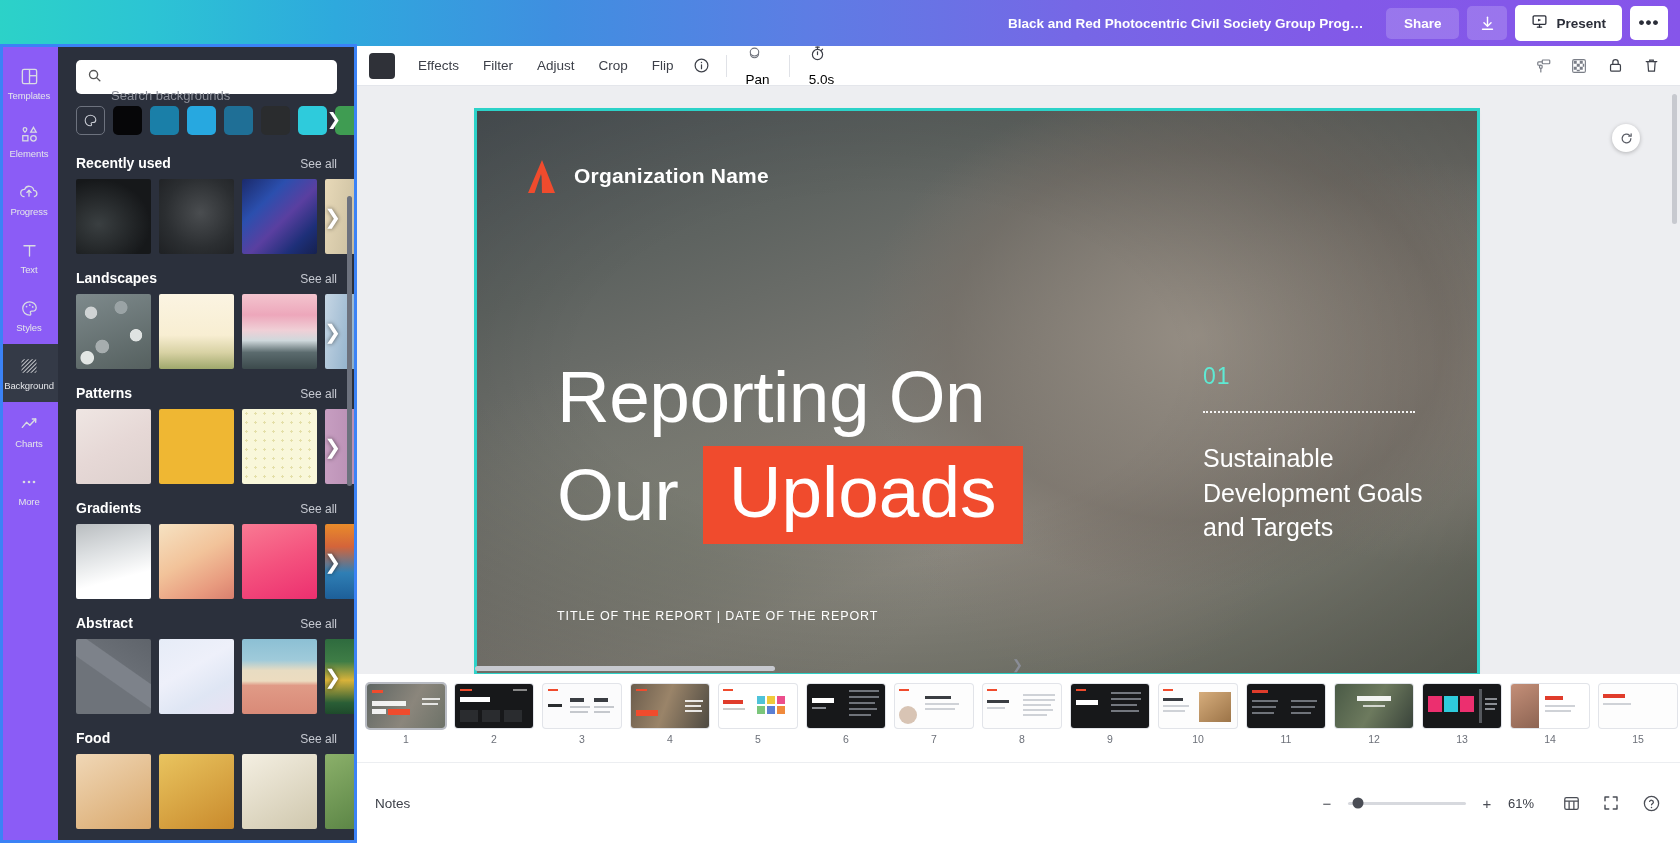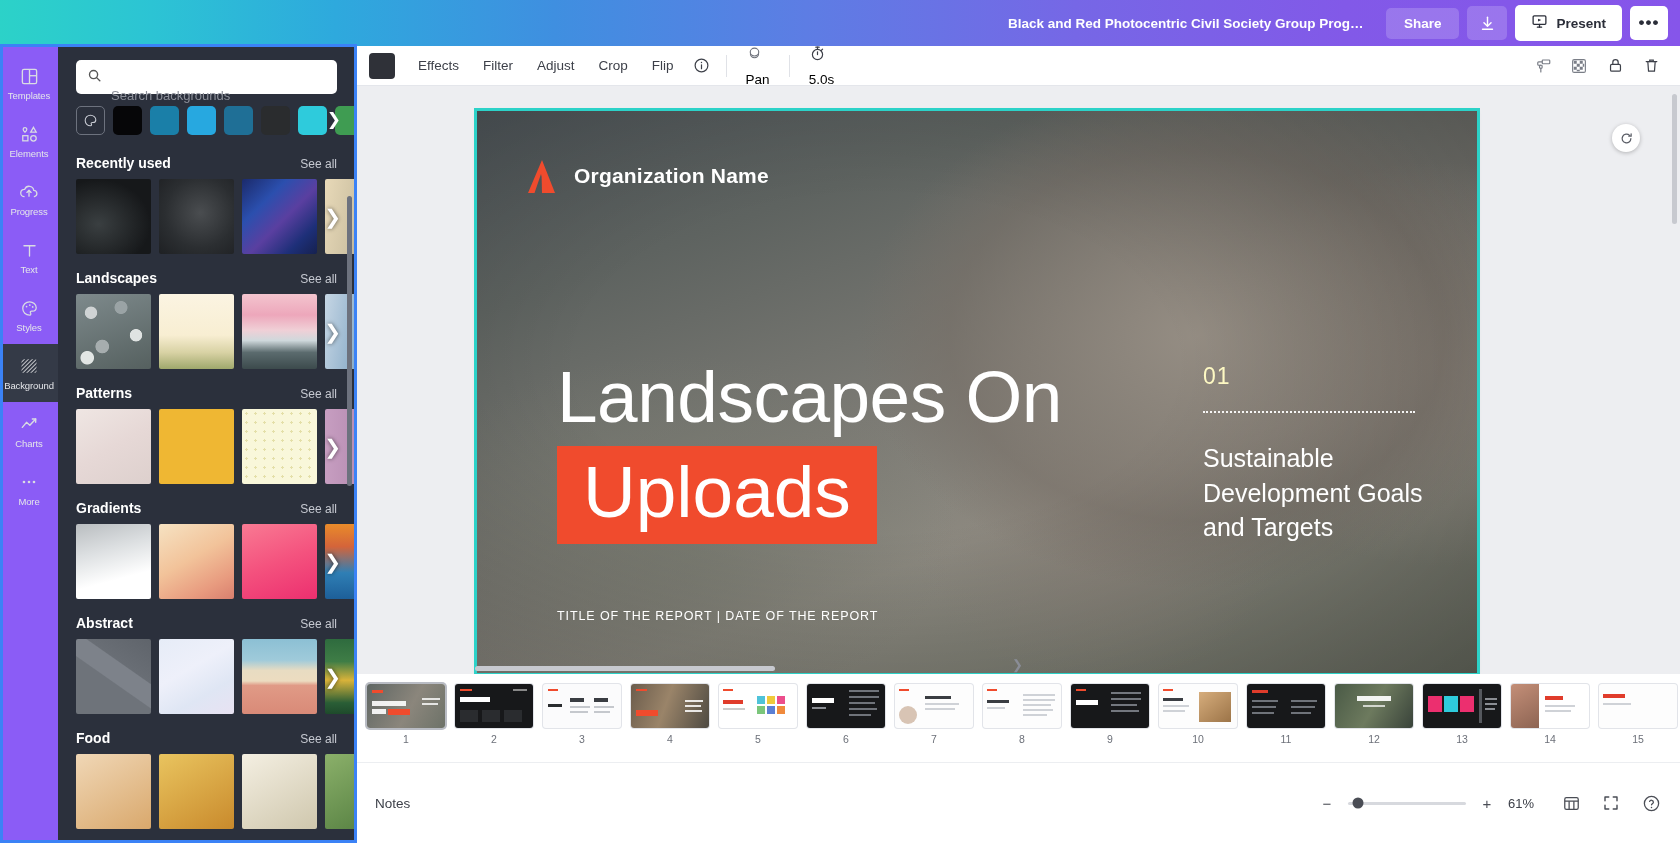--- a/index.html
+++ b/index.html
@@ -202,21 +202,21 @@
   .slide-h2 .hl {
     background: #f04b2d; color: #ffffff; font-size: 73px; line-height: 1.1;
     padding: 6px 26px 12px 26px;
   }
   .slide-foot {
     position: absolute; left: 80px; bottom: 50px;
     color: #ffffff; font-size: 12.5px; font-weight: normal; letter-spacing: 0.9px;
   }
   .slide-num {
     position: absolute; left: 726px; top: 252px;
-    color: #fef9c3; font-size: 23px; letter-spacing: 1px;
+    color: #5eead4; font-size: 23px; letter-spacing: 1px;
   }
   .slide-rule {
     position: absolute; left: 726px; top: 300px; width: 212px; height: 0;
     border-top: 2px dotted rgba(255,255,255,0.92);
   }
   .slide-side {
     position: absolute; left: 726px; top: 330px; width: 230px;
     color: #ffffff; font-size: 25px; line-height: 1.38;
   }
   .rotate-handle {
@@ -588,22 +588,23 @@
       <div class="slide-vignette"></div>
 
       <div class="slide-logo">
         <svg width="34" height="36" viewBox="0 0 34 36">
             <path d="M17 1 L30 34 L22.5 34 L16 15 L9.5 34 L3 34 Z" fill="#f04b2d"></path>
             <path d="M16.5 13 L24 34 L17 34 Z" fill="#f04b2d"></path>
           </svg>
       </div>
       <div class="slide-org">Organization Name</div>
 
-      <div class="slide-h1">Landscapes On</div>
+      <div class="slide-h1">Reporting On</div>
       <div class="slide-h2">
+        <span class="w1">Our</span>
         <span class="hl">Uploads</span>
       </div>
 
       <div class="slide-num">01</div>
       <div class="slide-rule"></div>
       <div class="slide-side">Sustainable Development Goals and Targets</div>
 
       <div class="slide-foot">TITLE OF THE REPORT  |  DATE OF THE REPORT</div>
     </div>
 

